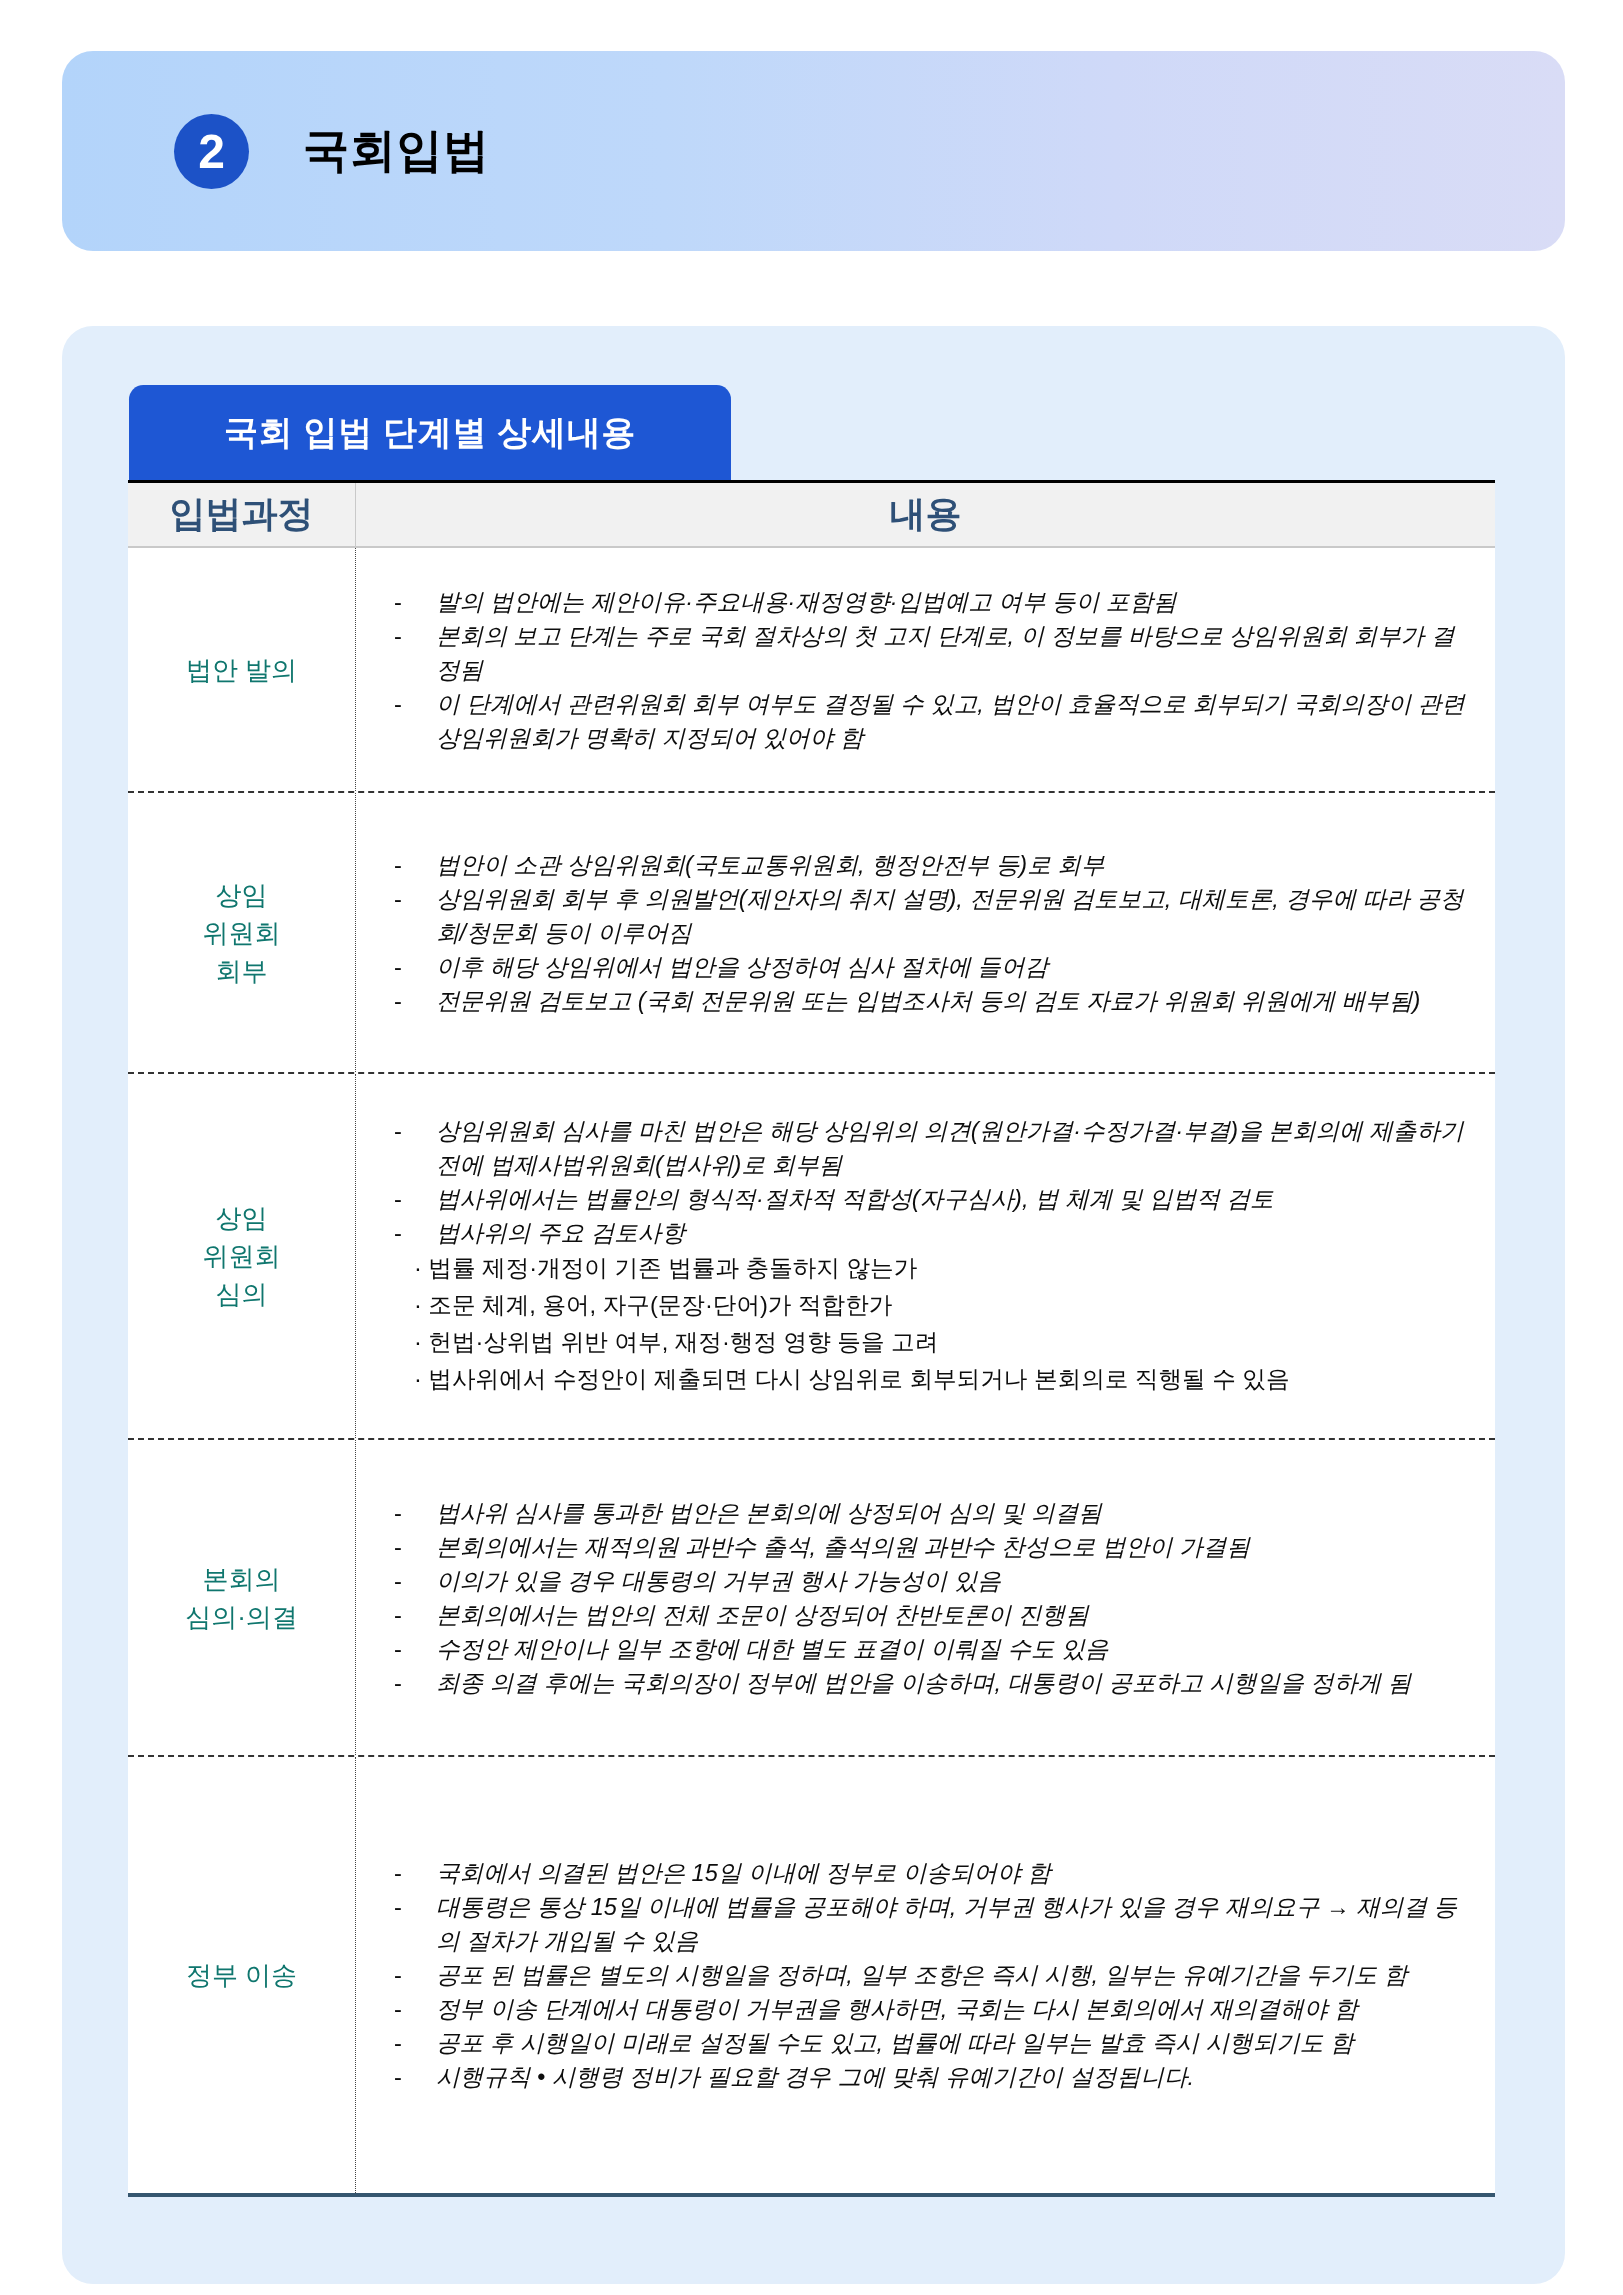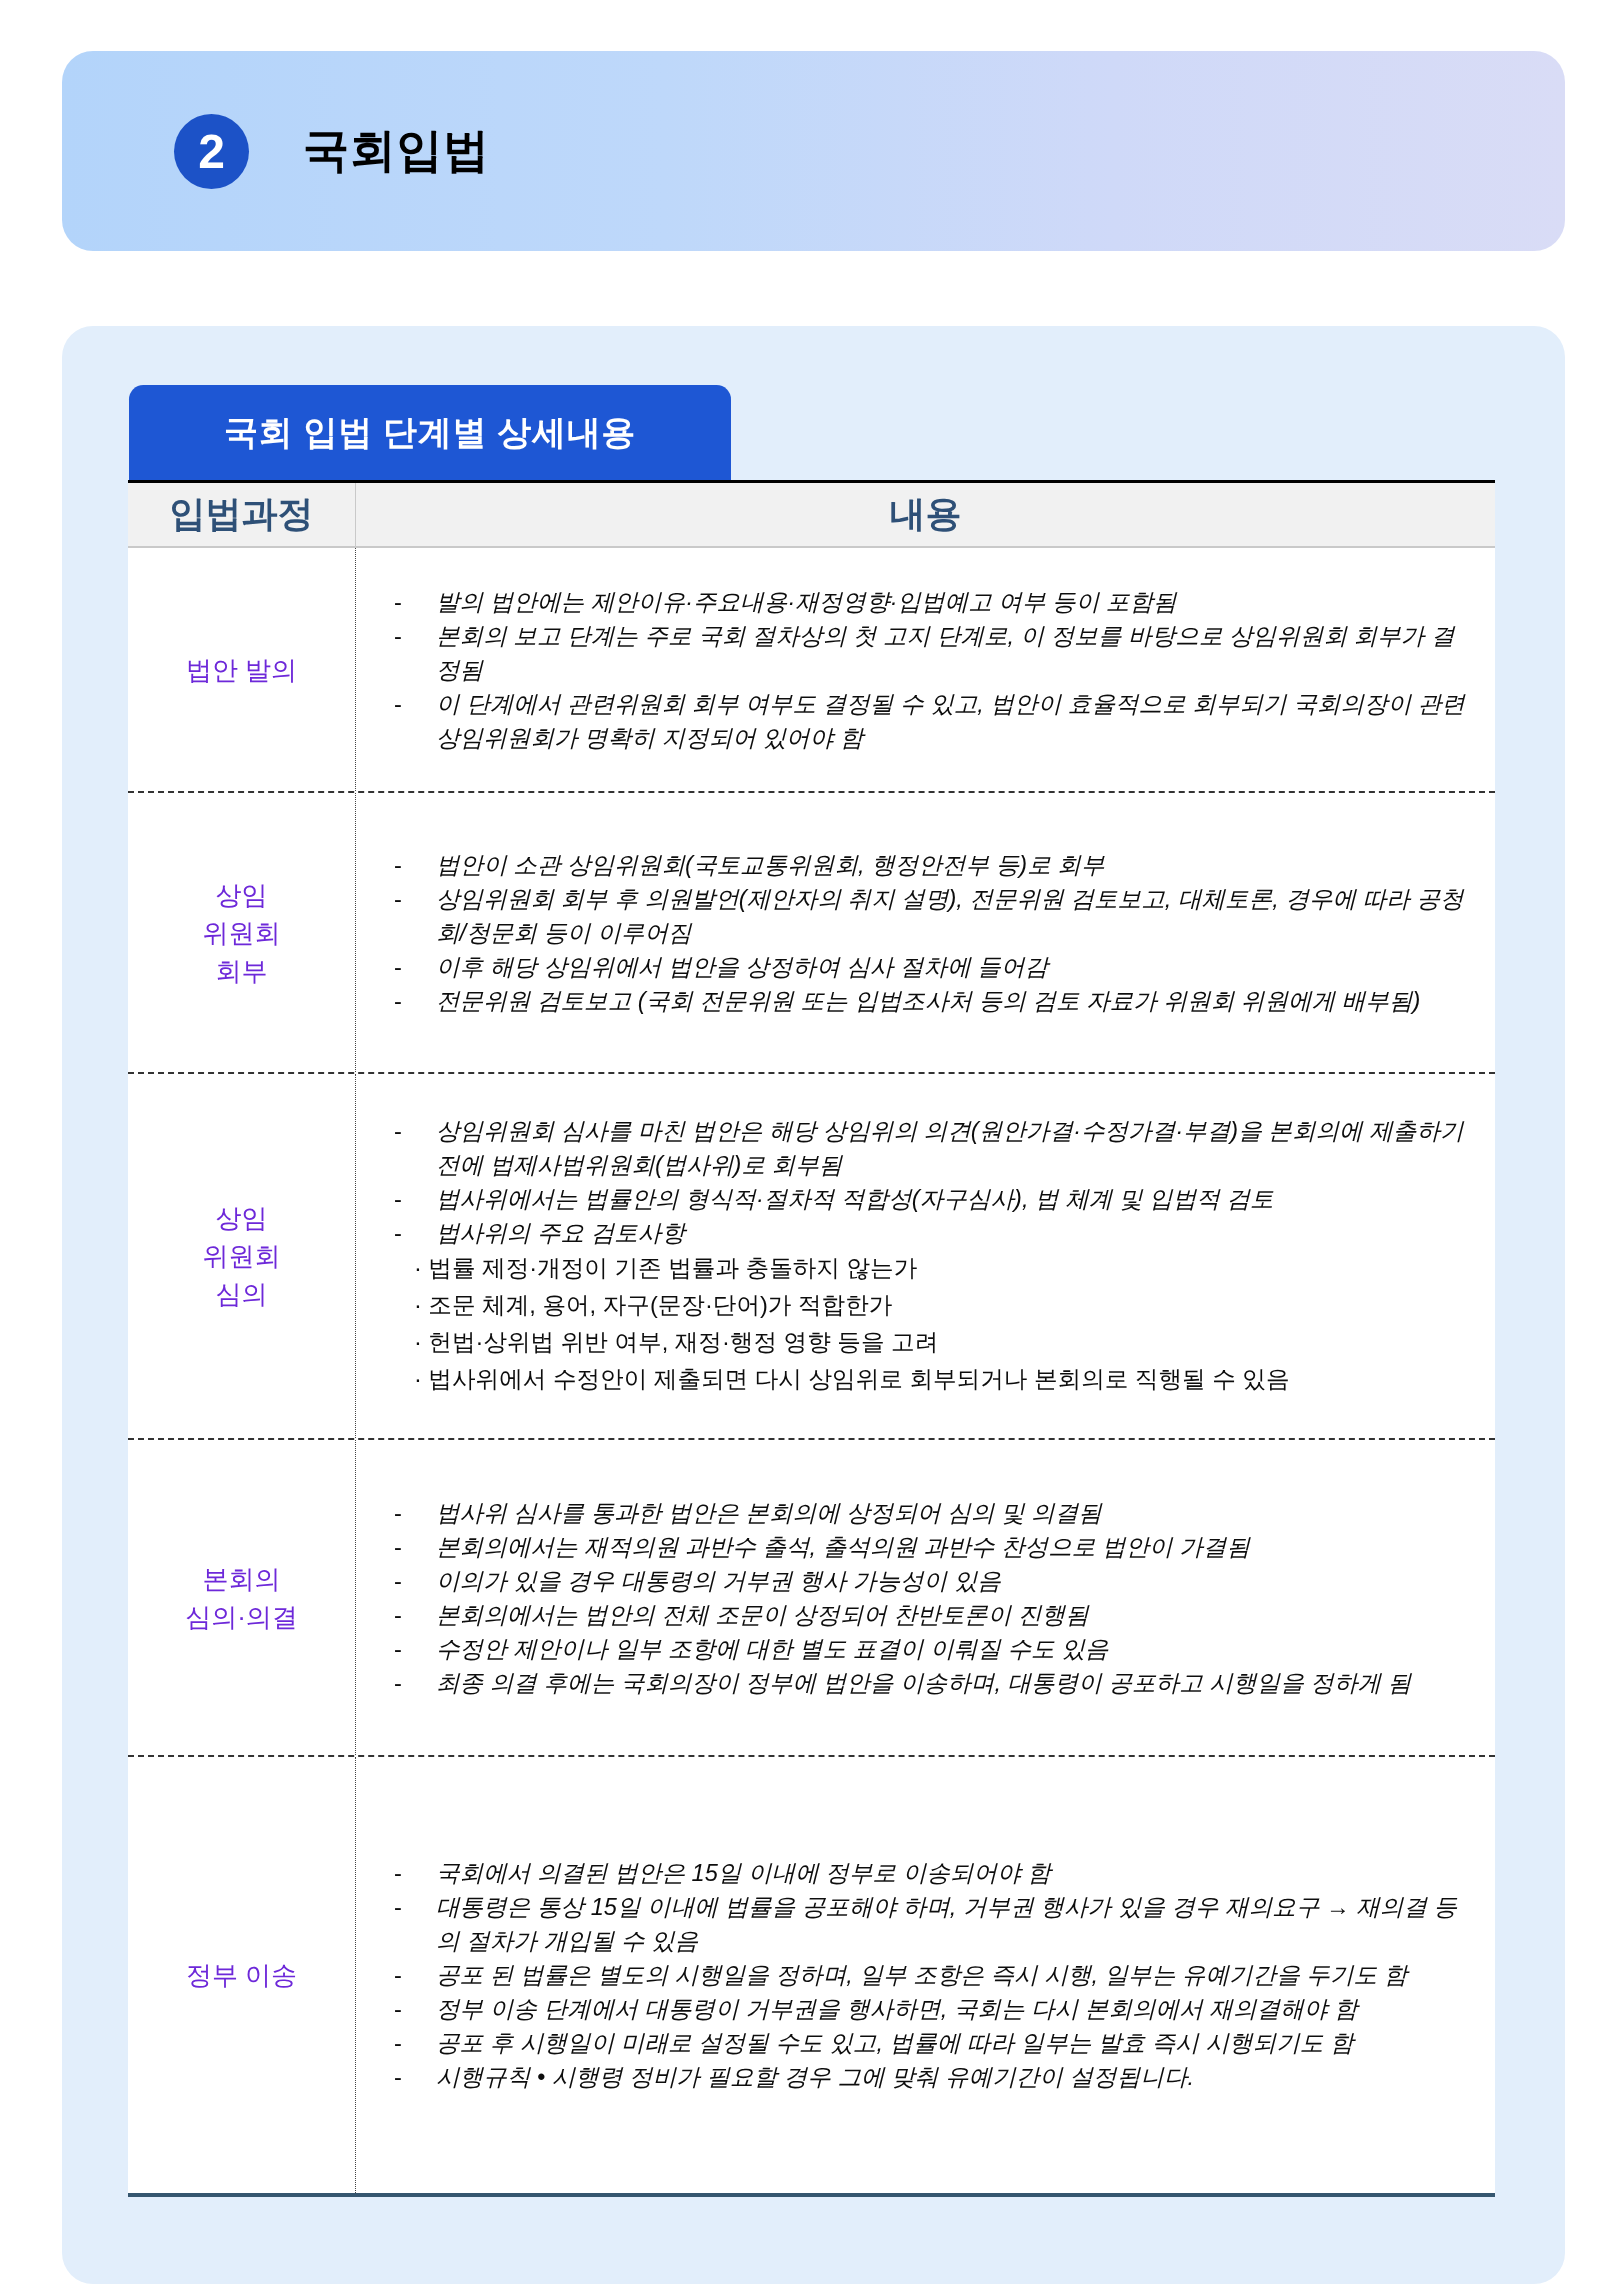--- a/index.html
+++ b/index.html
@@ -74,21 +74,21 @@
   .tr {
     display:flex; align-items:stretch;
     border-bottom:2px dashed #333333;
   }
   .tr:last-child { border-bottom:none; }
   .td-label {
     width:228px; flex:none;
     border-right:1.3px dotted #444444;
     display:flex; align-items:center; justify-content:center;
     text-align:center;
-    font-size:26px; line-height:38px; color:#6d28d9;
+    font-size:26px; line-height:38px; color:#0f766e;
   }
   .td-content {
     flex:1;
     display:flex; flex-direction:column; justify-content:center;
     padding:26px 29px 26px 0;
     color:#0d0d0d;
   }
   .bullet { display:flex; font-size:23.6px; line-height:34px; }
   .bullet .marker { flex:none; width:42px; margin-left:38px; }
   .bullet .btext { flex:1; word-break:break-all;font-style:italic; }

